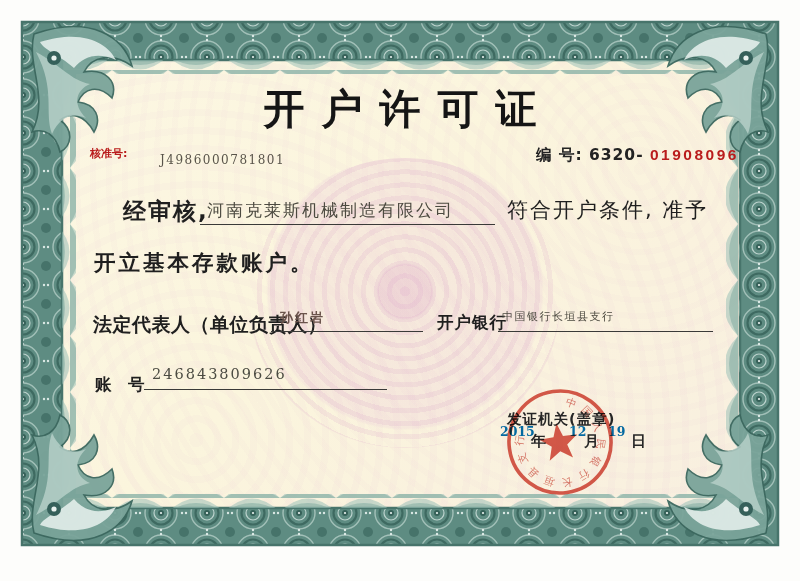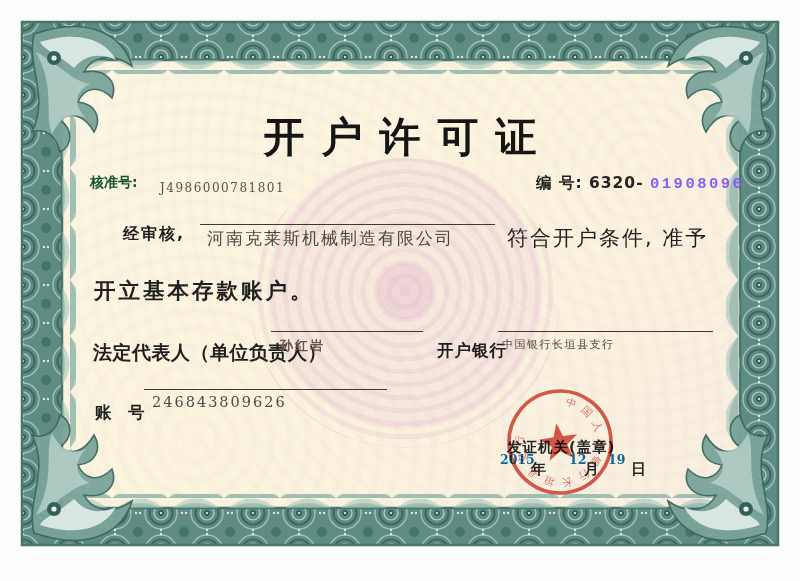--- a/index.html
+++ b/index.html
@@ -15,29 +15,29 @@
       repeating-radial-gradient(circle at 50% 46%, rgba(216,156,200,.16) 0 5px, transparent 5px 13px),
       radial-gradient(circle at 50% 46%, rgba(228,184,216,.18) 0 62%, transparent 63%);
     filter:blur(.5px);}
   .pinktex{position:absolute;left:60px;top:56px;width:682px;height:452px;opacity:.5;
     background:
       repeating-radial-gradient(circle at 20% 85%, rgba(222,170,210,.10) 0 7px, transparent 7px 18px),
       repeating-radial-gradient(circle at 85% 25%, rgba(222,170,210,.08) 0 6px, transparent 6px 16px);}
   .border-svg,.seal-svg{position:absolute;left:0;top:0;}
   .seal-svg{left:489px;top:371px;mix-blend-mode:multiply;}
   
-  .t{position:absolute;color:#1f1f1f;white-space:nowrap;margin-top:28px;}
+  .t{position:absolute;color:#1f1f1f;white-space:nowrap;}
   .title{left:0;right:0;text-align:center;top:82px;font-size:41px;font-weight:bold;
          font-family:"DejaVu Serif", serif;letter-spacing:17px;color:#151515;text-indent:17px;}
-  .approval-label{left:90px;top:146px;font-size:14px;font-weight:bold;color:#14532d;}
+  .approval-label{left:90px;top:146px;font-size:11px;font-weight:bold;color:#b91c1c;}
   .approval-value{left:160px;top:153px;font-size:12px;font-family:"DejaVu Serif", serif;
                   color:#59544a;letter-spacing:1.5px;}
   .serial{left:536px;top:145px;font-size:15.5px;font-weight:bold;color:#232323;letter-spacing:1px;}
-  .serial-red{font-family:Liberation Mono, monospace;color:#8b5cf6;letter-spacing:2.5px;font-weight:bold;}
-  .audit-prefix{left:123px;top:196px;font-size:16px;font-weight:bold;letter-spacing:2px;}
+  .serial-red{font-family:Liberation Sans, sans-serif;color:#b91c1c;letter-spacing:2.5px;font-weight:bold;}
+  .audit-prefix{left:123px;top:196px;font-size:23px;font-weight:bold;letter-spacing:2px;}
   .company{left:207px;top:199px;font-size:17px;color:#4c4a40;letter-spacing:2px;}
   .audit-suffix{left:507px;top:196px;font-size:21px;font-weight:normal;letter-spacing:2px;}
   .line2{left:94px;top:248px;font-size:21.5px;font-weight:bold;letter-spacing:3px;}
   .legalrep-label{left:93px;top:312px;font-size:19px;font-weight:bold;letter-spacing:.5px;}
   .legalrep-value{left:280px;top:309px;font-size:13px;color:#6b544c;letter-spacing:2px;font-weight:bold;}
   .bank-label{left:437px;top:312px;font-size:16.5px;font-weight:bold;letter-spacing:1px;}
   .bank-value{left:502px;top:309px;font-size:11px;color:#4c4a40;letter-spacing:1.5px;}
   .account-label{left:95px;top:374px;font-size:16.5px;font-weight:bold;}
   .account-value{left:152px;top:366px;font-size:14.5px;font-family:"DejaVu Serif", serif;
                  color:#4b4b42;letter-spacing:2px;}

